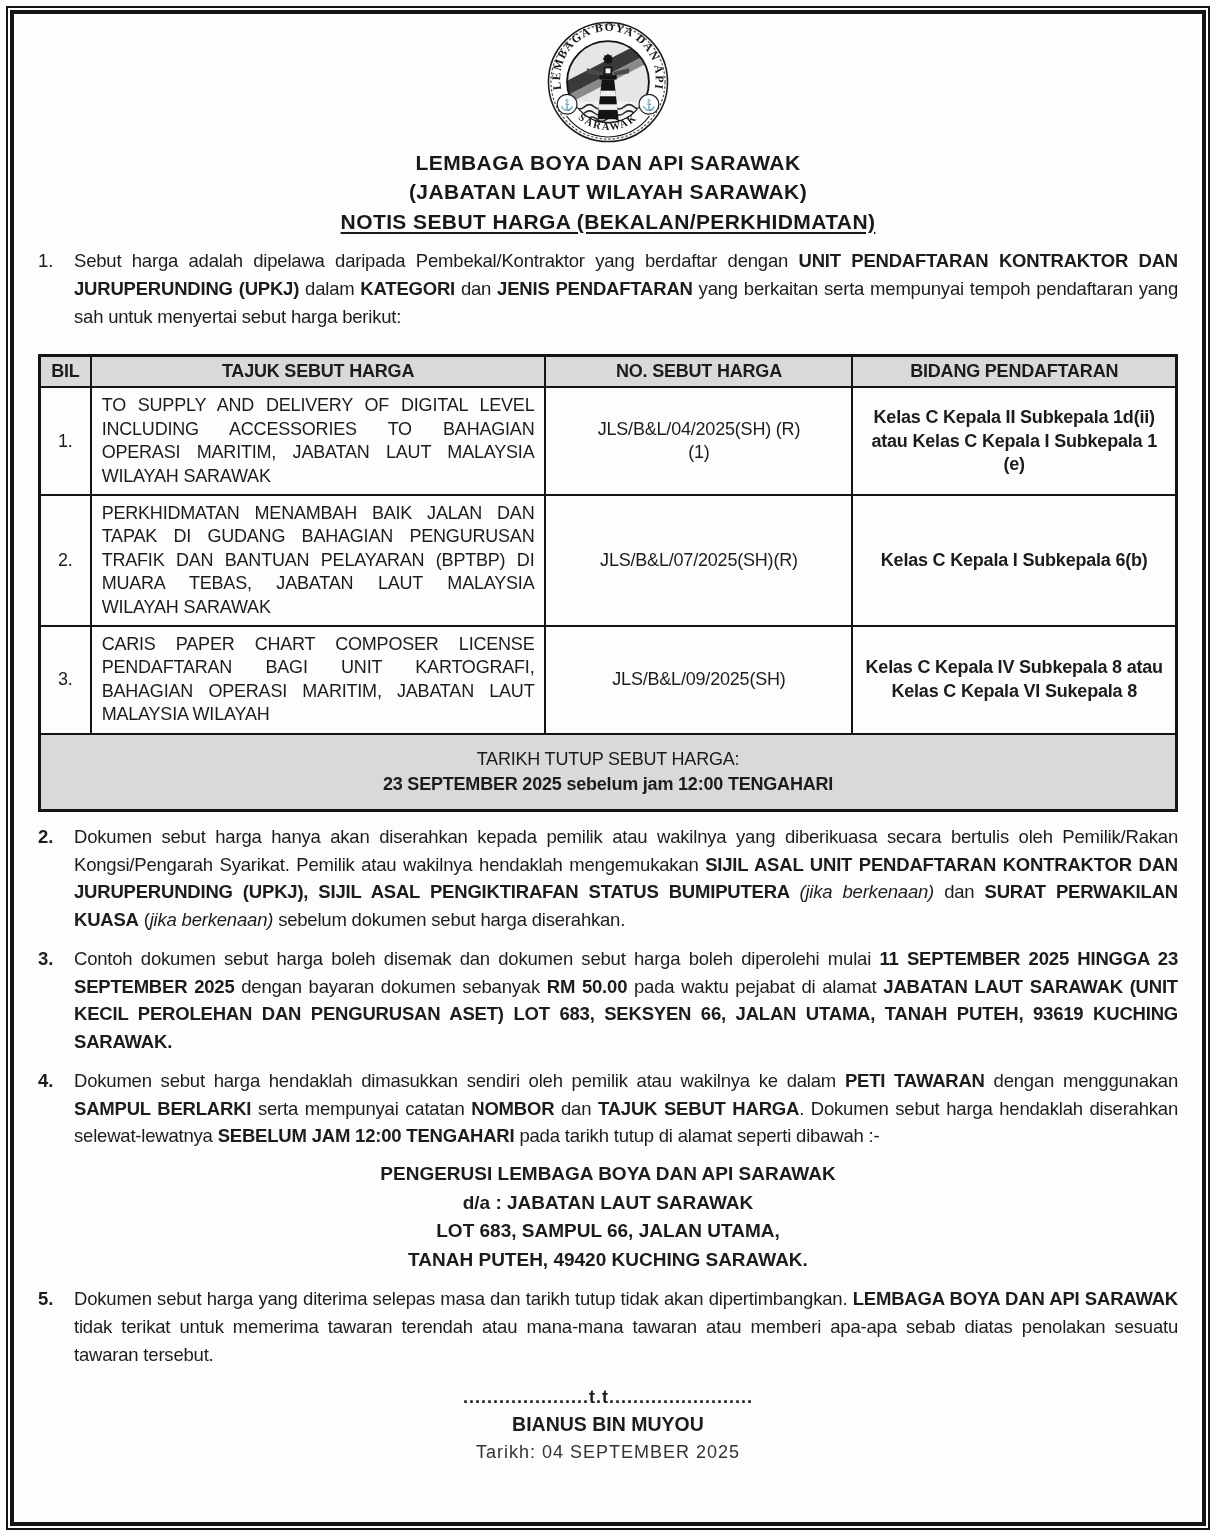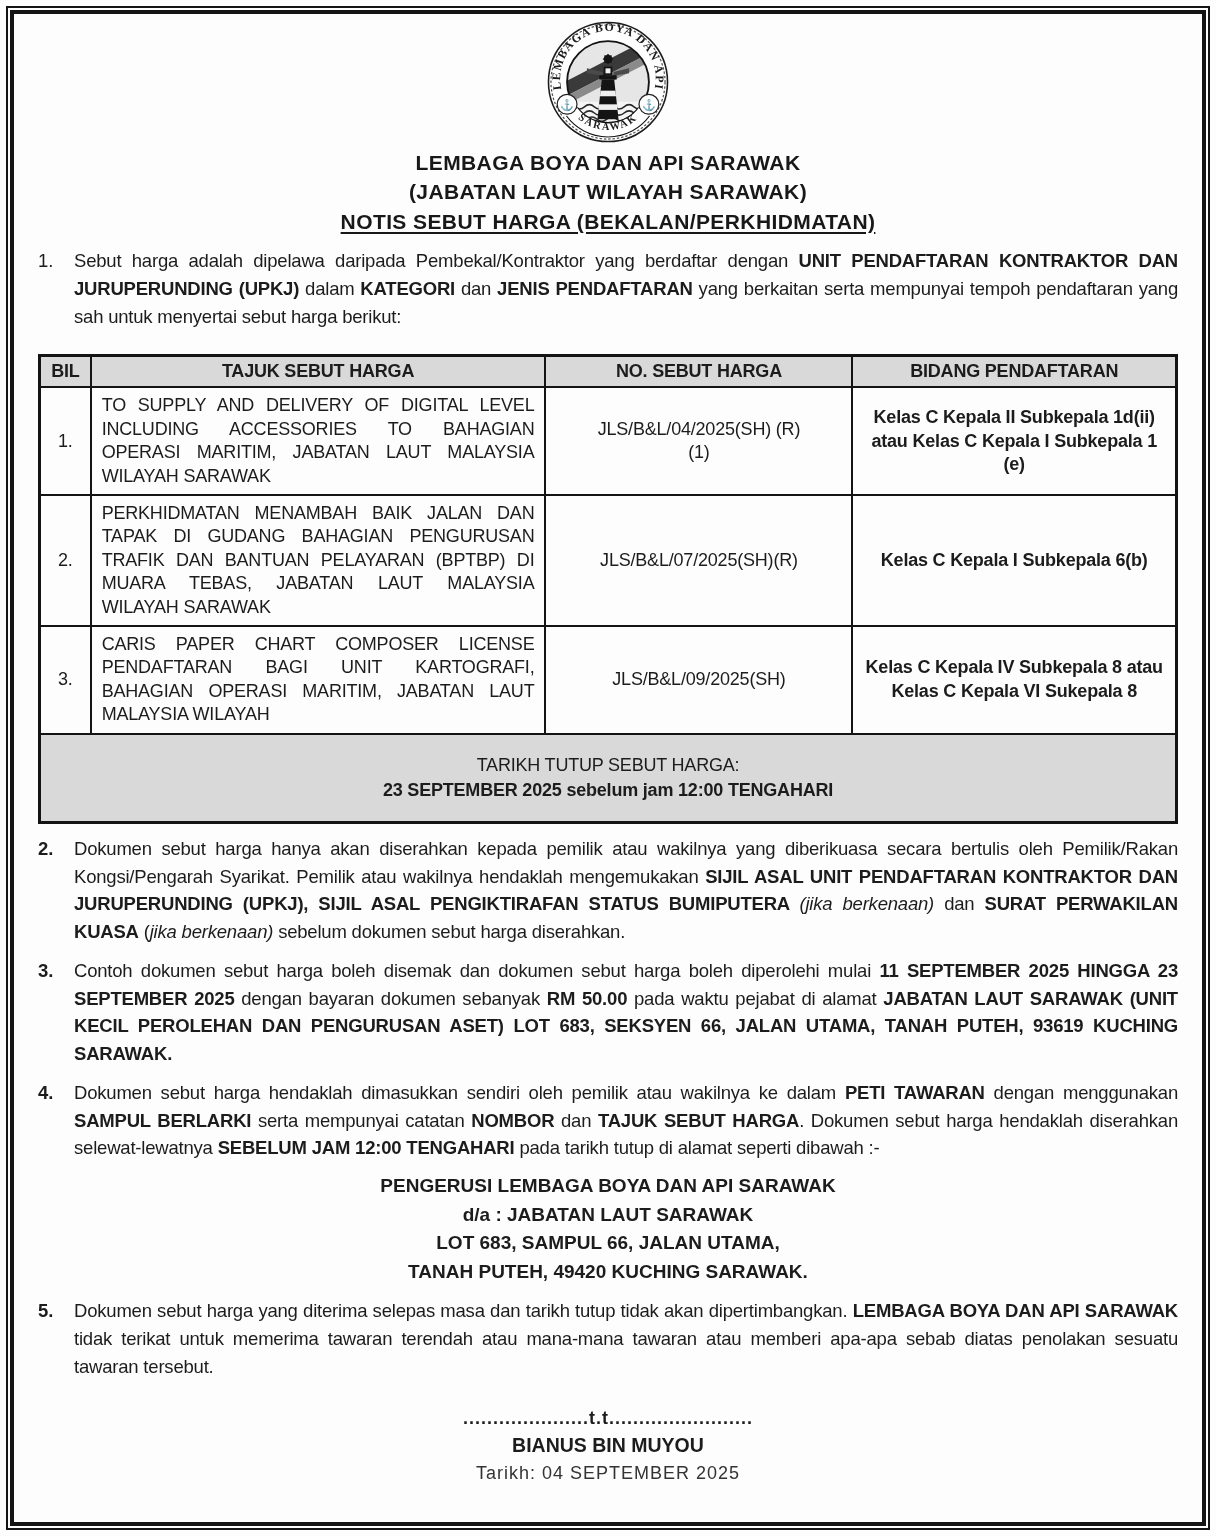--- a/index.html
+++ b/index.html
@@ -21,25 +21,25 @@
   .ptext{flex:1;font-size:18.5px;line-height:1.5;text-align:justify;letter-spacing:-.2px;}
 
   table.tender{width:100%;border-collapse:collapse;margin-top:24px;border:3px solid #141414;}
   table.tender th,table.tender td{border:2px solid #141414;}
   table.tender th{background:#d9d9d9;font-size:18px;font-weight:700;padding:4px 6px;letter-spacing:-.2px;}
   table.tender td{font-size:18px;line-height:1.3;padding:6px 10px;vertical-align:middle;letter-spacing:-.2px;}
   td.c-bil{width:4.5%;text-align:center;}
   td.c-tajuk{width:40%;text-align:justify;}
   td.c-no{width:27%;text-align:center;white-space:pre-line;}
   td.c-bidang{width:28.5%;text-align:center;font-weight:700;line-height:1.45;}
-  tr.closing td{background:#d9d9d9;text-align:center;padding:18px 6px;line-height:1.4;}
+  tr.closing td{background:#d9d9d9;text-align:center;padding:12px 6px;line-height:1.4;}
   tr.closing .l2{font-weight:700;}
 
   .address{text-align:center;font-weight:700;font-size:19px;line-height:1.5;margin-top:10px;}
-  .sig{text-align:center;margin-top:25px;line-height:1.45;}
+  .sig{text-align:center;margin-top:16px;line-height:1.45;}
   .sig .tt{font-weight:700;font-size:18px;letter-spacing:1px;}
   .sig .name{font-weight:700;font-size:19.5px;}
   .sig .behalf{font-size:19px;}
   .sig .date{font-size:18px;color:#333;letter-spacing:1px;}
   .b{font-weight:700;}
   .i{font-style:italic;}
 </style>
 </head>
 <body>
 

